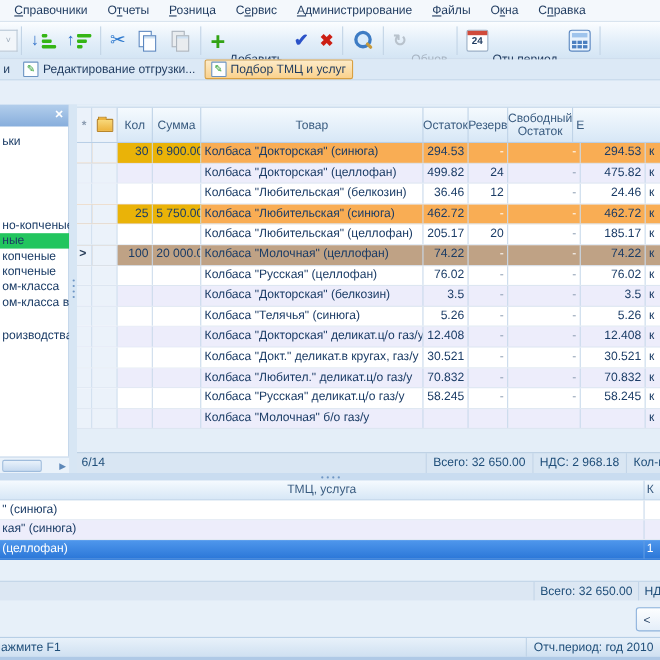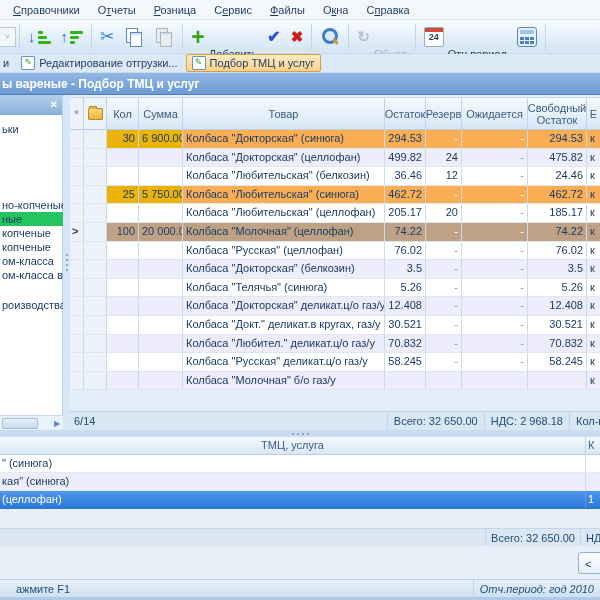--- a/index.html
+++ b/index.html
@@ -155,38 +155,39 @@
   .b-foot .cut{width:14px;overflow:hidden;padding-right:0;}
   
   .btnrow{position:absolute;left:0;top:546px;width:600px;height:33px;background:#E7F0F9;}
   .btn-back{position:absolute;right:-6px;top:6px;width:28px;height:22px;
     background:linear-gradient(#FDFEFF,#E4EEF9);border:1px solid #8DB2DC;border-radius:3px;
     color:#1E3A5F;font-size:11px;text-align:left;padding-left:6px;line-height:20px;box-sizing:border-box;}
   
   .statusbar{position:absolute;left:0;top:579px;width:600px;height:18px;
     background:linear-gradient(#E8F1FA,#CFE0F1);border-top:1px solid #B7CFE6;
     display:flex;align-items:center;box-sizing:border-box;color:#1F4E79;overflow:hidden;}
-  .sb-help{padding-left:16px;white-space:nowrap;}
+  .sb-help{padding-left:1px;white-space:nowrap;}
   .sb-right{margin-left:auto;display:flex;align-items:center;height:100%;}
   .sb-right .seg{padding:0 6px;border-left:1px solid #BFD3E7;display:flex;align-items:center;gap:4px;
-    height:100%;white-space:nowrap;font-style:italic;}
+    height:100%;white-space:nowrap;}
   .db-ico{width:9px;height:12px;background:linear-gradient(#F6D35C,#E8B23A);
     border:1px solid #C89820;border-radius:4px/3px;flex:none;}
   .bottomstrip{position:absolute;left:0;top:597px;width:600px;height:3px;background:#AFC9E6;}
 </style>
 </head>
 <body>
 
 <div class="screen">
 
   <div class="menubar">
       <span class="menu-item"><u>С</u>правочники</span>
       <span class="menu-item">О<u>т</u>четы</span>
       <span class="menu-item"><u>Р</u>озница</span>
       <span class="menu-item">С<u>е</u>рвис</span>
+      <span class="menu-item"><u>А</u>дминистрирование</span>
       <span class="menu-item"><u>Ф</u>айлы</span>
       <span class="menu-item">О<u>к</u>на</span>
       <span class="menu-item">С<u>п</u>равка</span>
     </div>
 
   <div class="toolbar">
     <span class="combo-part">˅</span>
     <span class="tb-sep"></span>
     <span class="tb-btn">
       <span class="sorticon">
@@ -276,23 +277,20 @@
     <span class="tab">
       <span class="tab-ico">✎</span>
       <span>Редактирование отгрузки...</span>
     </span>
     <span class="tab active">
       <span class="tab-ico">✎</span>
       <span>Подбор ТМЦ и услуг</span>
     </span>
   </div>
 
-  <div class="titlebar">
-    <span>ы вареные - Подбор ТМЦ и услуг</span>
-  </div>
 
   <div class="main">
 
     <div class="lpanel">
       <div class="lpanel-hdr">
         <span class="lp-x">✕</span>
       </div>
       <div class="tree">
           <div class="tree-item">ьки</div>
           <div class="tree-item">но-копченые</div>
@@ -322,21 +320,20 @@
             <span class="star">*</span>
           </span>
         <span class="h-cell c-folder">
             <span class="fold"></span>
           </span>
         <span class="h-cell c-kol">Кол</span>
         <span class="h-cell c-summa">Сумма</span>
         <span class="h-cell c-tovar">Товар</span>
         <span class="h-cell c-ost">Остаток</span>
         <span class="h-cell c-rez">Резерв</span>
-        <span class="h-cell c-ozh">Ожидается</span>
         <span class="h-cell c-svob">
           <span>Свободный</span>
           <span>Остаток</span>
         </span>
         <span class="h-cell c-ed">Е</span>
       </div>
       <div class="g-body">
           <div class="g-row hl-orange">
             <span class="g-cell c-marker"></span>
             <span class="g-cell c-folder"></span>

